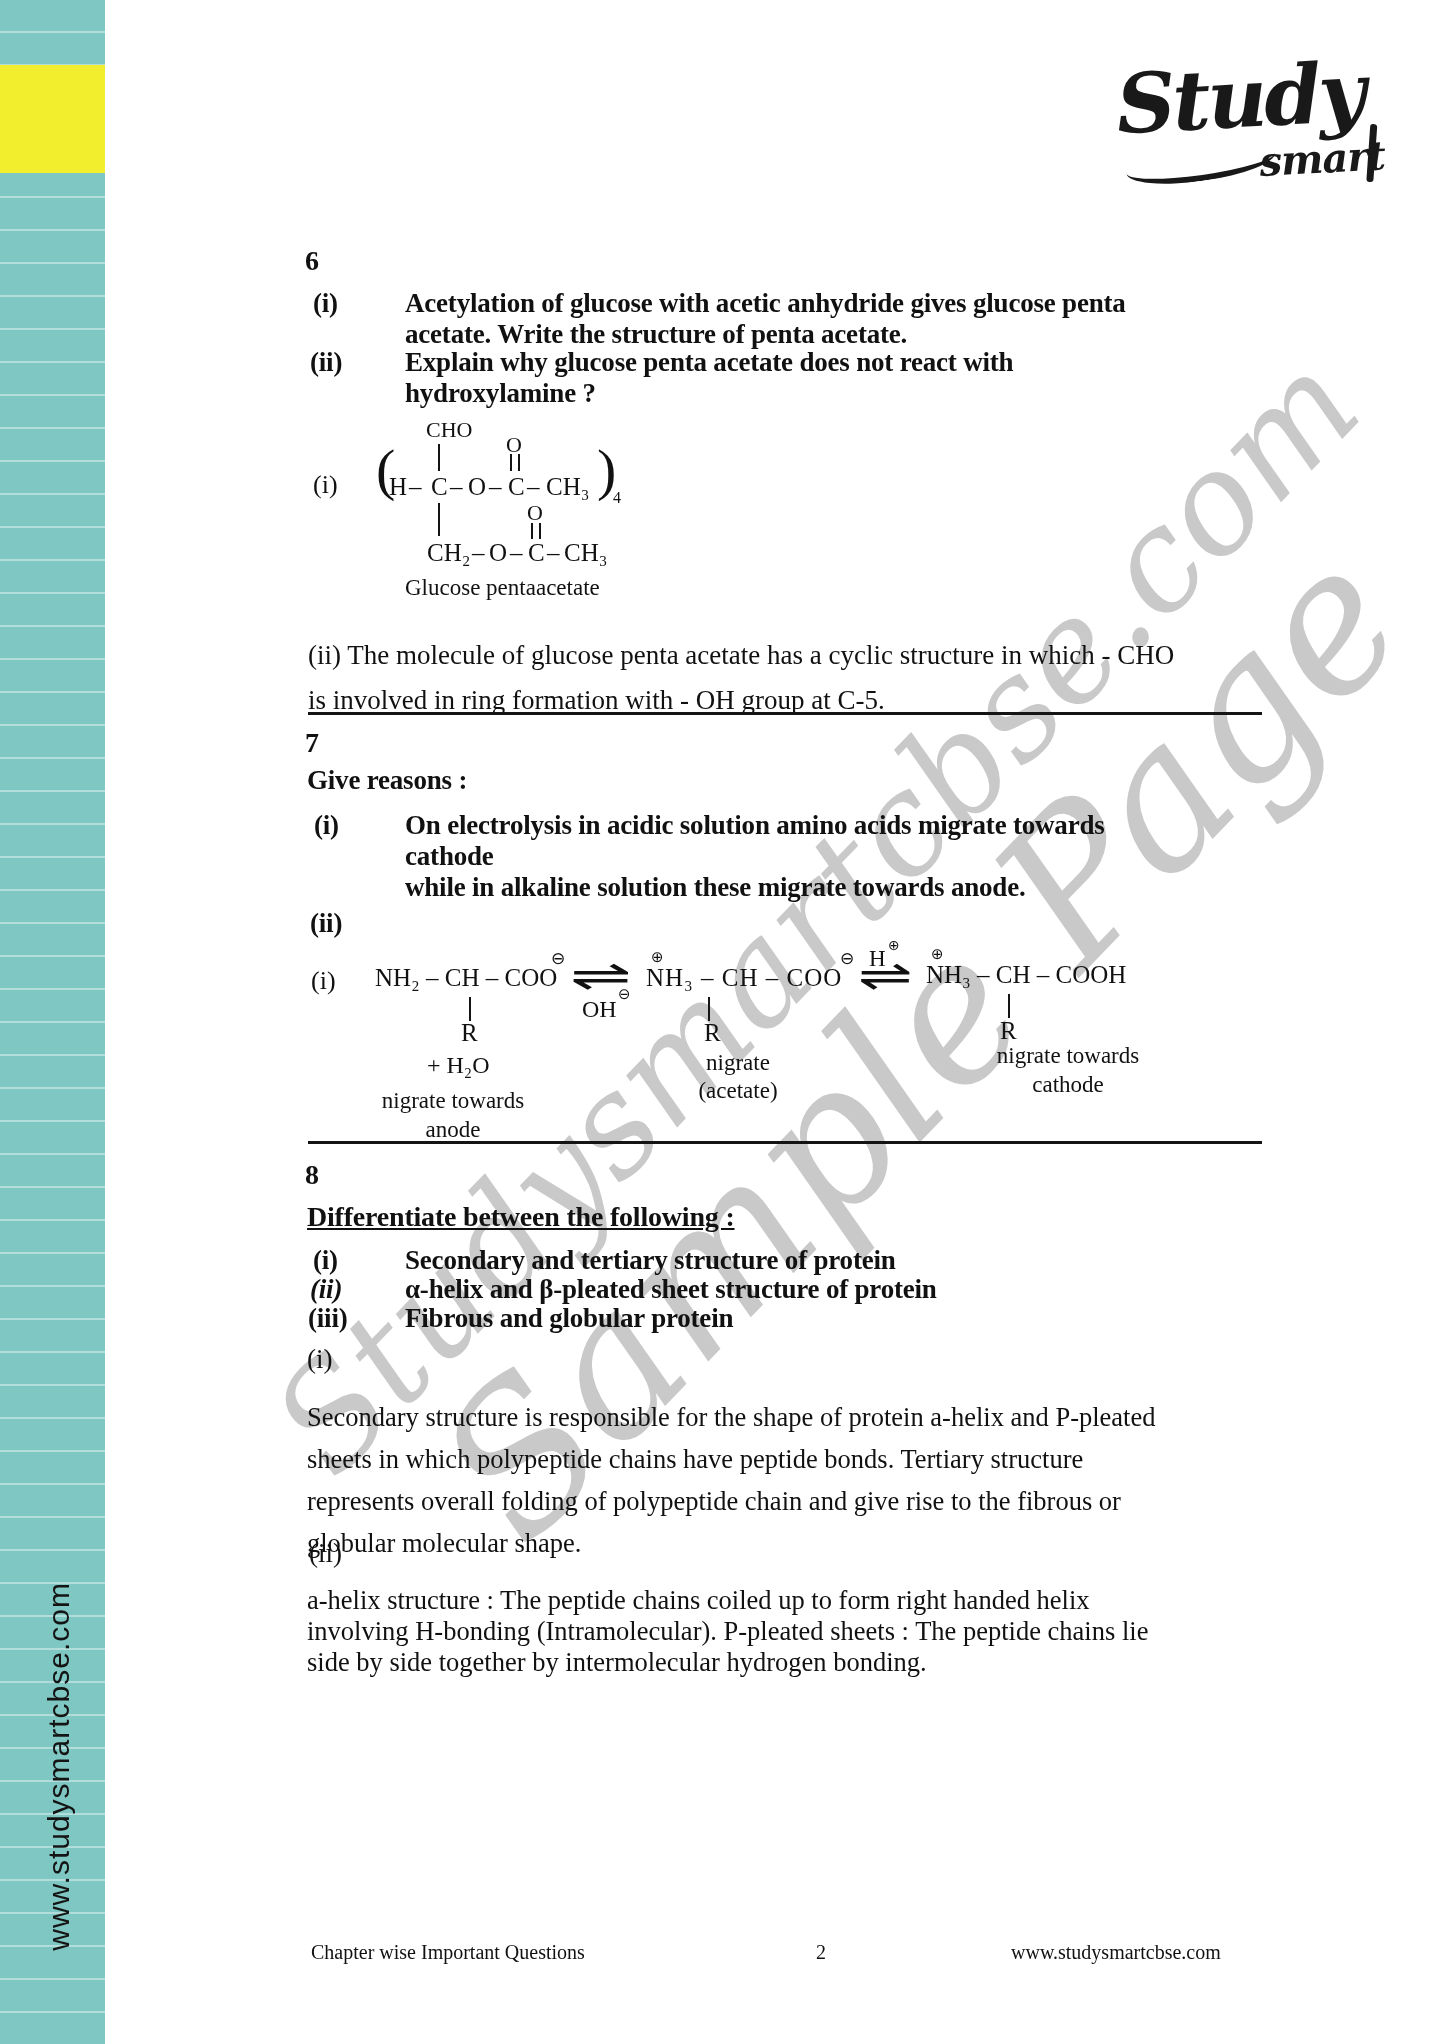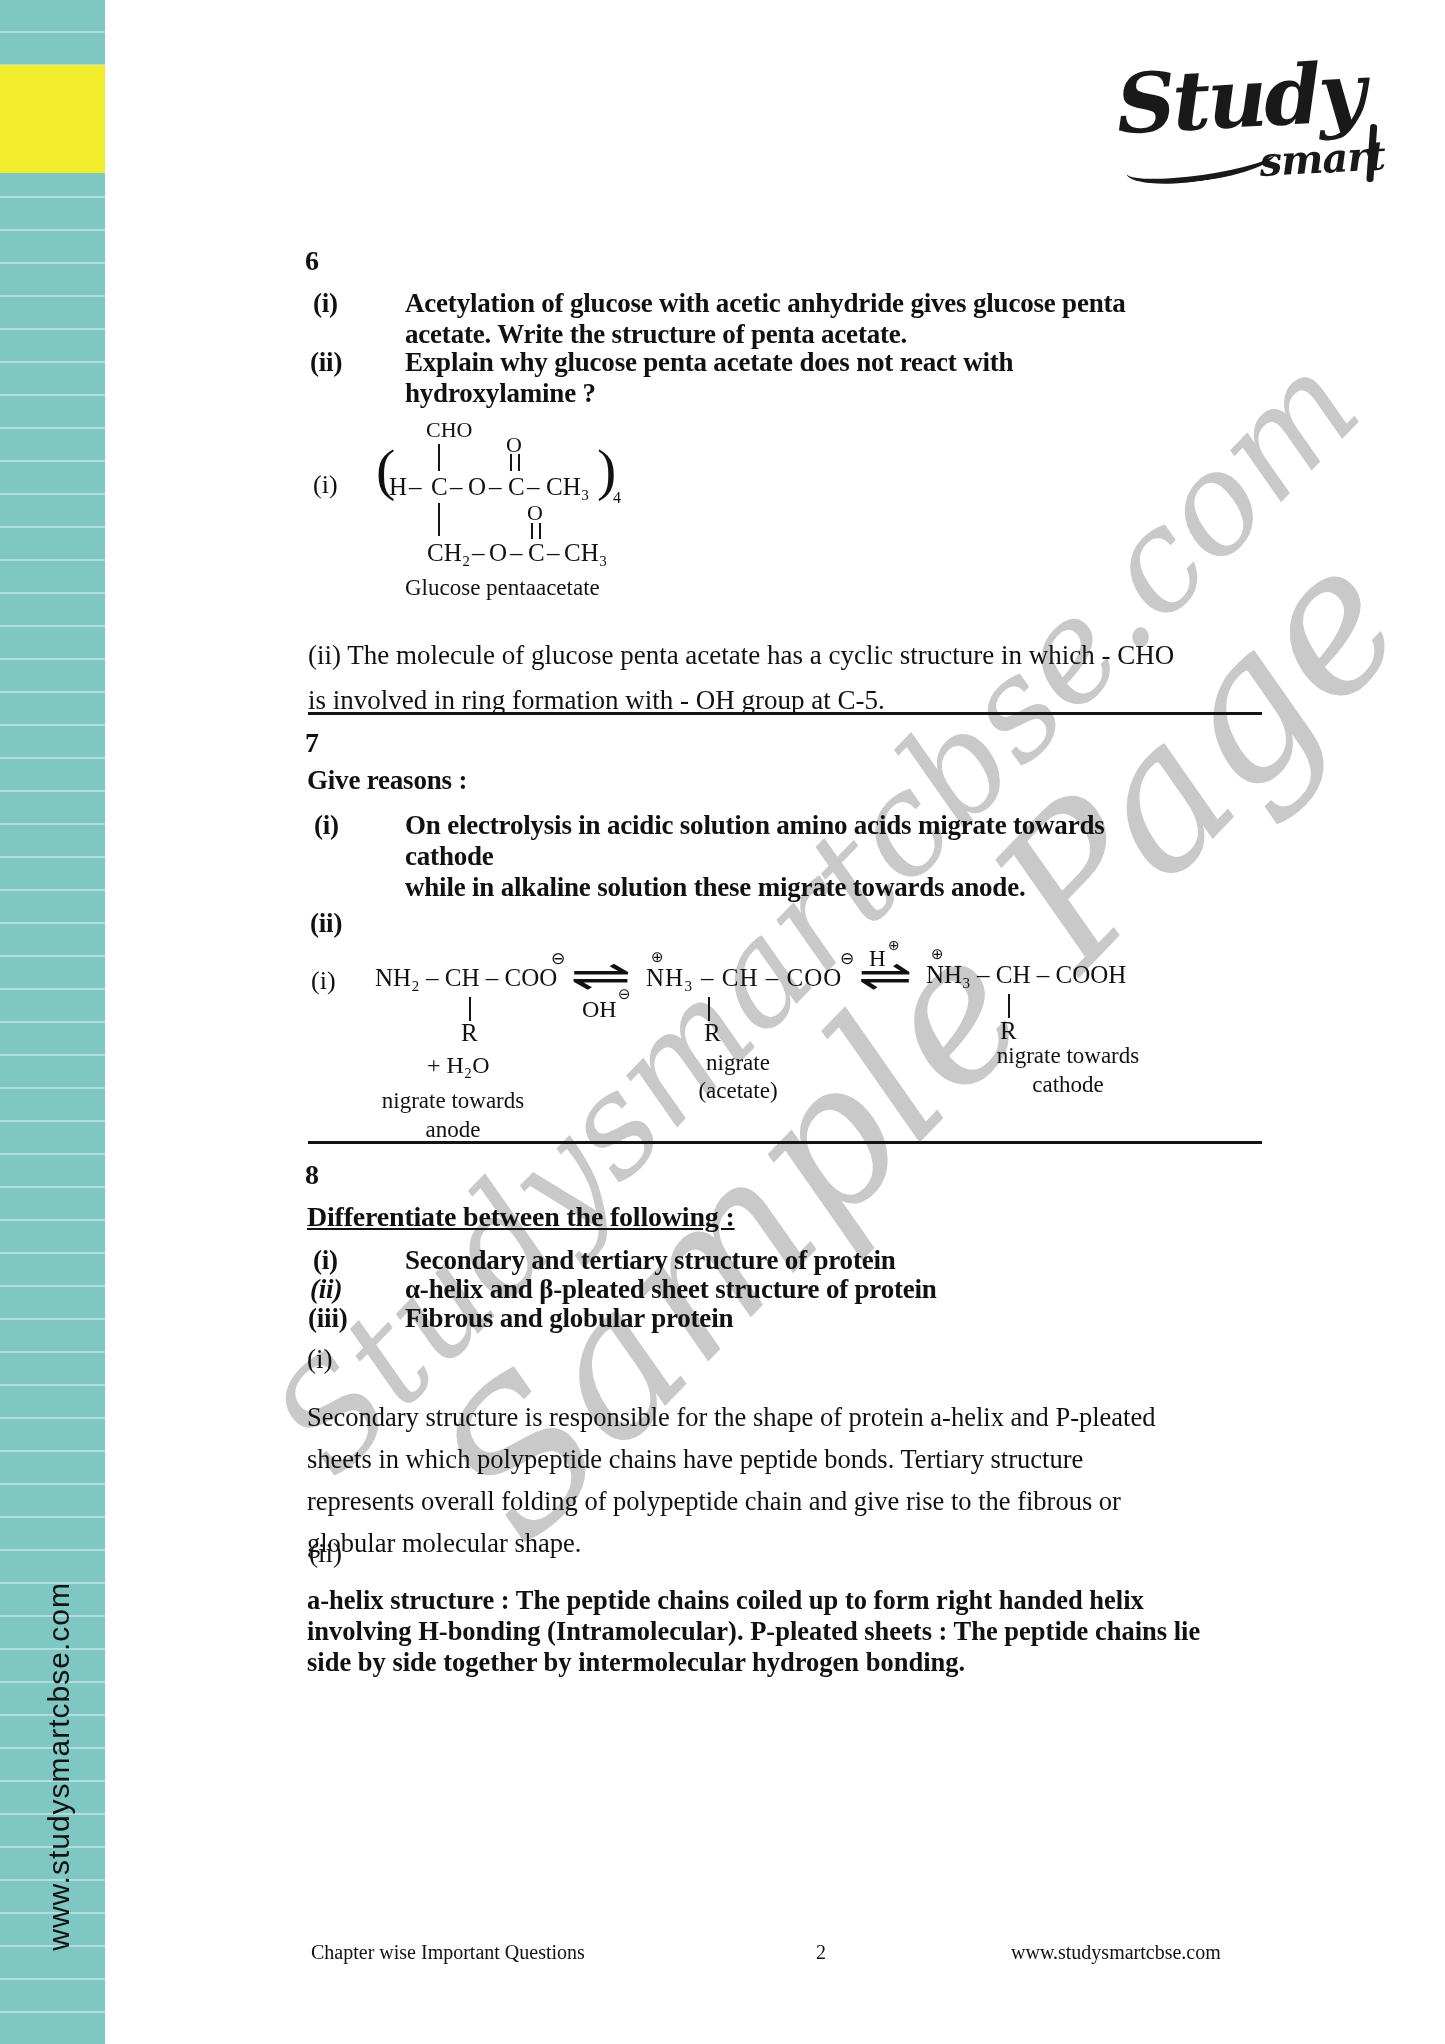--- a/index.html
+++ b/index.html
@@ -174,21 +174,21 @@
   <div class="t b q-item" style="left:308px;top:1303px;font-size:27px;">(iii)</div>
   <div class="t b q-item" style="left:405px;top:1303px;font-size:27px;">Fibrous and globular protein</div>
 
   <div class="t" style="left:307px;top:1344px;font-size:27px;">(i)</div>
   <div class="t ans" style="left:307px;top:1396px;font-size:26.5px;">Secondary structure is responsible for the shape of protein a-helix and P-pleated
 sheets in which polypeptide chains have peptide bonds. Tertiary structure
 represents overall folding of polypeptide chain and give rise to the fibrous or
 globular molecular shape.</div>
 
   <div class="t" style="left:309px;top:1538px;font-size:27px;">(ii)</div>
-  <div class="t" style="left:307px;top:1585px;font-size:26.5px;line-height:31px;font-weight:bold;">a-helix structure : The peptide chains coiled up to form right handed helix
+  <div class="t" style="left:307px;top:1585px;font-size:26.5px;line-height:31px;">a-helix structure : The peptide chains coiled up to form right handed helix
 involving H-bonding (Intramolecular). P-pleated sheets : The peptide chains lie
 side by side together by intermolecular hydrogen bonding.</div>
 
   <div class="t" style="left:311px;top:1941px;font-size:20px;">Chapter wise Important Questions</div>
   <div class="t" style="left:816px;top:1941px;font-size:20px;">2</div>
   <div class="t" style="left:1011px;top:1941px;font-size:20px;">www.studysmartcbse.com</div>
 
 </div>
 
 </body></html>

